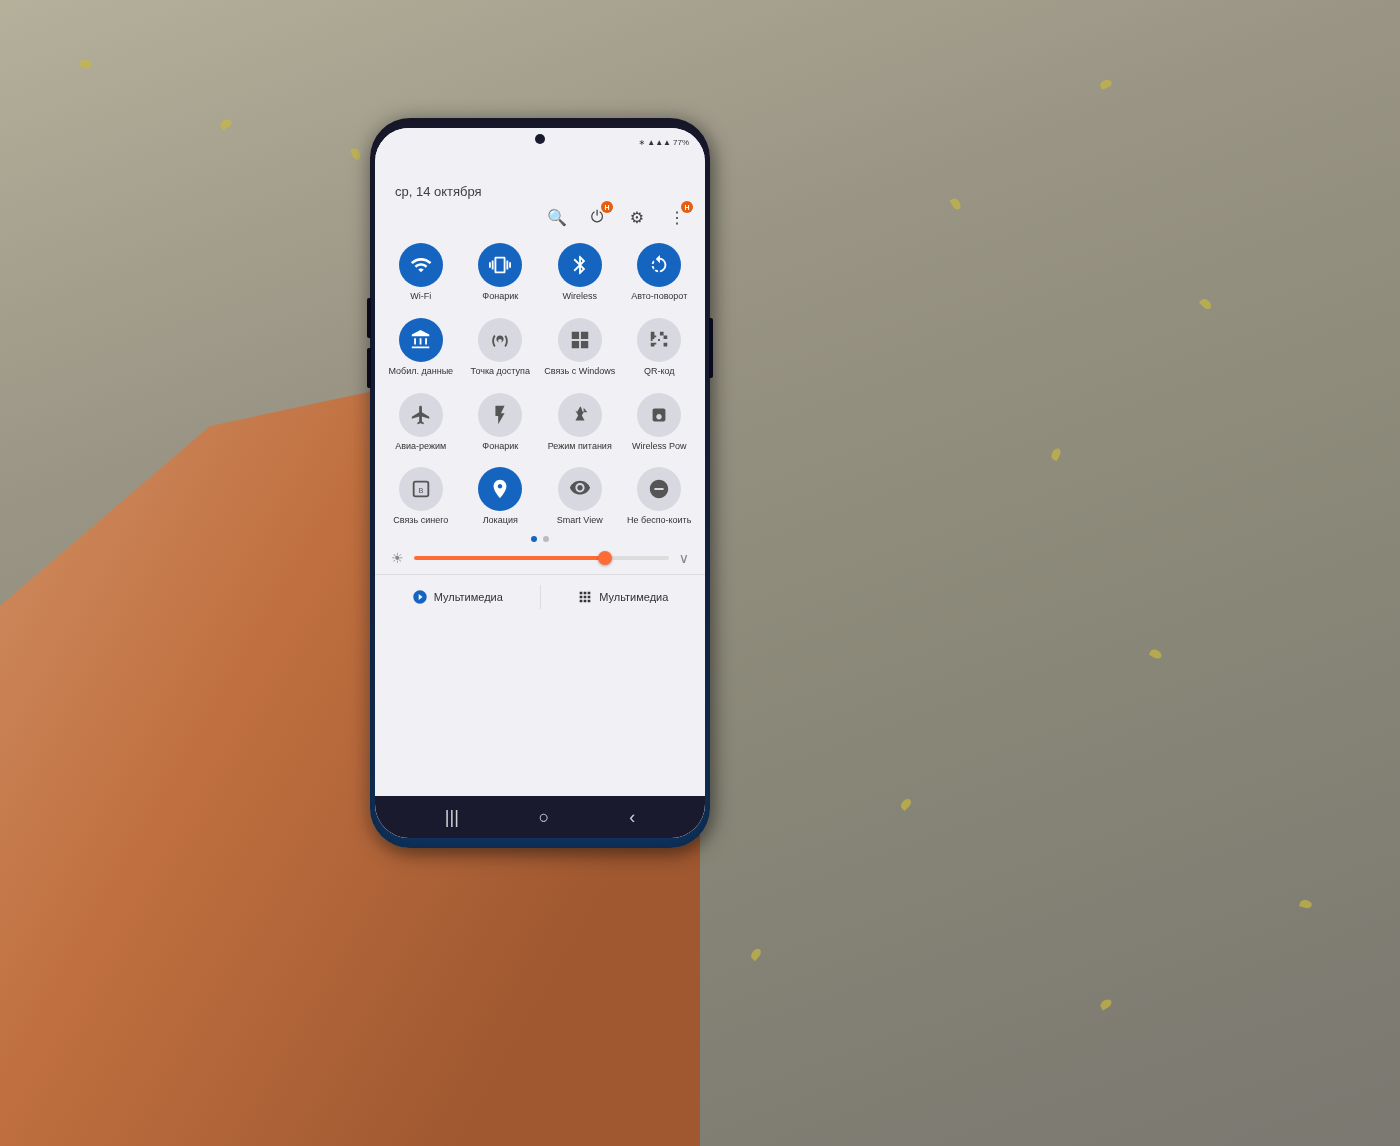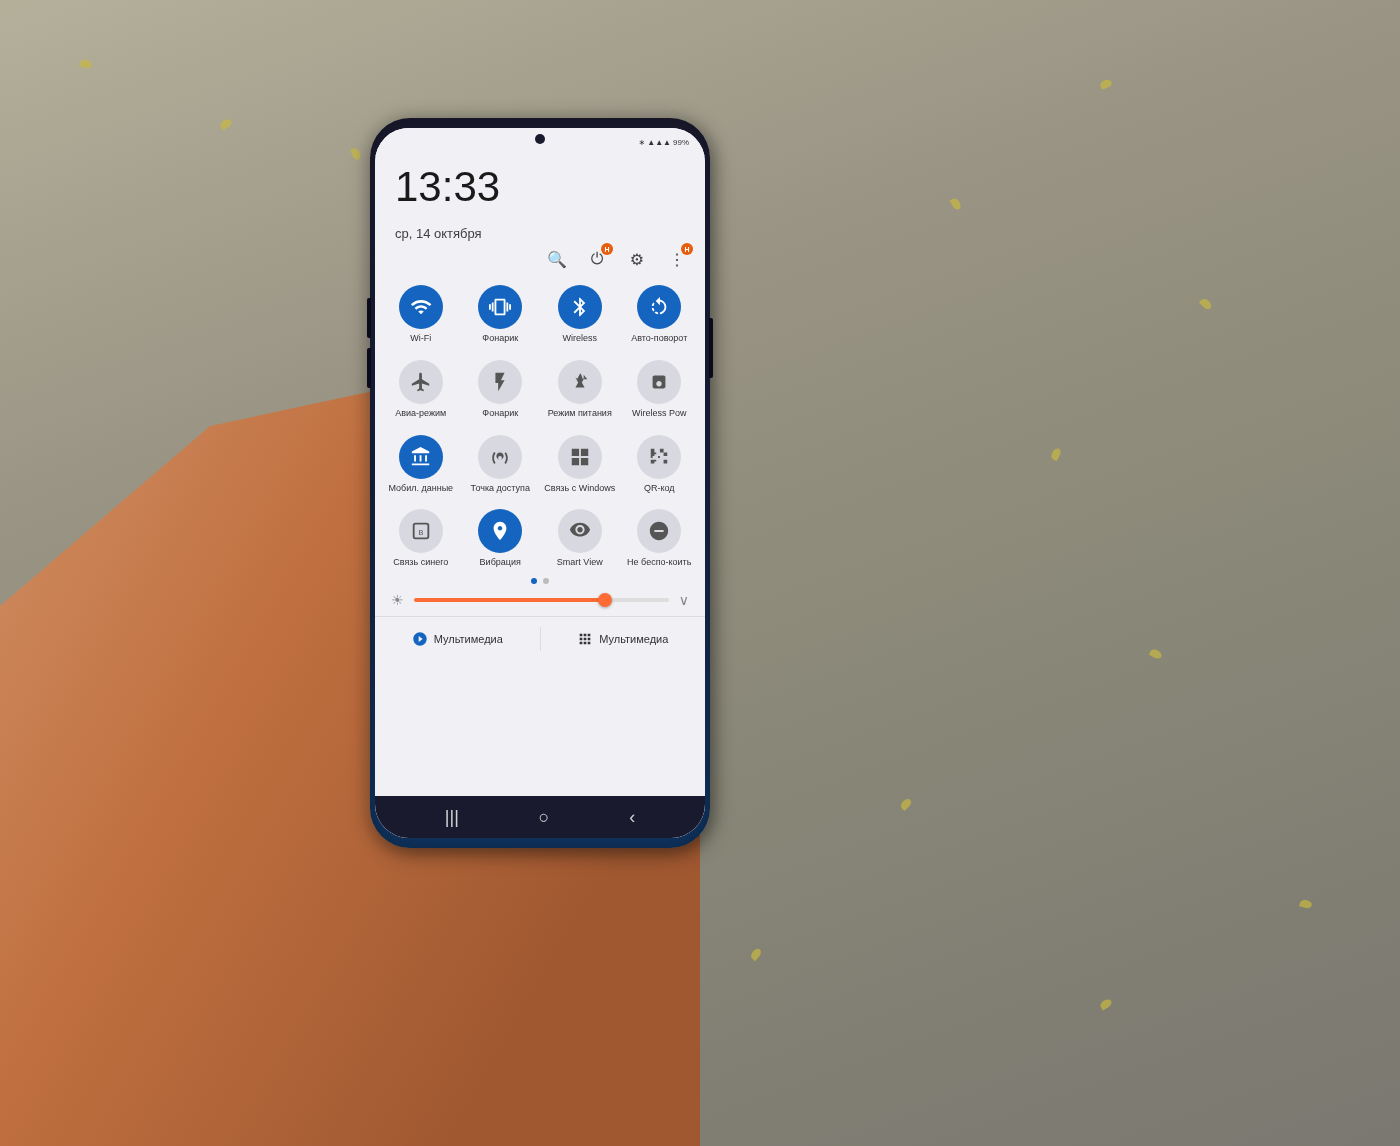--- a/index.html
+++ b/index.html
@@ -398,26 +398,25 @@
 <div class="phone-screen">
   <div class="camera-cutout"></div>
 
   <div class="notification-panel">
 
     <div class="status-bar">
       <span class="time-small"></span>
       <div class="status-icons">
         <span>∗</span>
         <span>▲▲▲</span>
-        <span>99%</span>
+        <span>77%</span>
       </div>
     </div>
 
     <div class="clock-section">
-      <div class="clock-time">13:33</div>
       <div class="clock-date">ср, 14 октября</div>
     </div>
 
     <div class="qs-toolbar">
       <div class="qs-toolbar-icon">🔍</div>
       <div class="qs-toolbar-icon">
         ⏻
         <div class="badge">H</div>
       </div>
       <div class="qs-toolbar-icon">⚙</div>
@@ -457,55 +456,20 @@
           <svg width="22" height="22" viewBox="0 0 24 24" fill="white">
             <path d="M7.11 8.53L5.7 7.11C4.8 8.27 4.24 9.61 4.07 11h2.02c.14-.87.49-1.72 1.02-2.47zM6.09 13H4.07c.17 1.39.72 2.73 1.62 3.89l1.41-1.42c-.52-.75-.87-1.59-1.01-2.47zm1.01 5.32c1.16.9 2.51 1.44 3.9 1.61V17.9c-.87-.15-1.71-.49-2.46-1.03L7.1 18.32zM13 4.07V1L8.45 5.55 13 10V6.09c2.84.48 5 2.94 5 5.91s-2.16 5.43-5 5.91v2.02c3.95-.49 7-3.85 7-7.93s-3.05-7.44-7-7.93z"></path>
           </svg>
         </div>
         <span class="qs-label">Авто-поворот</span>
       </div>
     </div>
 
     <div class="qs-grid">
       <div class="qs-item">
-        <div class="qs-circle inactive">
-          <svg width="22" height="22" viewBox="0 0 24 24" fill="#555">
-            <path d="M21 16v-2l-8-5V3.5c0-.83-.67-1.5-1.5-1.5S10 2.67 10 3.5V9l-8 5v2l8-2.5V19l-2 1.5V22l3.5-1 3.5 1v-1.5L13 19v-5.5l8 2.5z"></path>
-          </svg>
-        </div>
-        <span class="qs-label">Авиа-режим</span>
-      </div>
-      <div class="qs-item">
-        <div class="qs-circle inactive">
-          <svg width="22" height="22" viewBox="0 0 24 24" fill="#555">
-            <path d="M7 2v11h3v9l7-12h-4l4-8z"></path>
-          </svg>
-        </div>
-        <span class="qs-label">Фонарик</span>
-      </div>
-      <div class="qs-item">
-        <div class="qs-circle inactive">
-          <svg width="22" height="22" viewBox="0 0 24 24" fill="#555">
-            <path d="M16 9V4l4 5h-4zm-4-6l-2.94 5.47L7 7l3 5.53L7 18h10l-3-5.47L17 7l-2.06 1.47L13 3z"></path>
-          </svg>
-        </div>
-        <span class="qs-label">Режим питания</span>
-      </div>
-      <div class="qs-item">
-        <div class="qs-circle inactive">
-          <svg width="22" height="22" viewBox="0 0 24 24" fill="#555">
-            <path d="M17 5H7c-1.1 0-2 .9-2 2v10c0 1.1.9 2 2 2h10c1.1 0 2-.9 2-2V7c0-1.1-.9-2-2-2zm-5 12c-1.66 0-3-1.34-3-3s1.34-3 3-3 3 1.34 3 3-1.34 3-3 3z"></path>
-          </svg>
-        </div>
-        <span class="qs-label">Wireless Pow</span>
-      </div>
-    </div>
-
-    <div class="qs-grid">
-      <div class="qs-item">
         <div class="qs-circle active">
           <svg width="22" height="22" viewBox="0 0 24 24" fill="white">
             <path d="M6.5 10h-2v7h2v-7zm6 0h-2v7h2v-7zm8.5 9H2v2h19v-2zm-2.5-9h-2v7h2v-7zM11.5 1L2 6v2h19V6l-9.5-5z"></path>
           </svg>
         </div>
         <span class="qs-label">Мобил. данные</span>
       </div>
       <div class="qs-item">
         <div class="qs-circle inactive">
           <svg width="22" height="22" viewBox="0 0 24 24" fill="#555">
@@ -529,33 +493,68 @@
           </svg>
         </div>
         <span class="qs-label">QR-код</span>
       </div>
     </div>
 
     <div class="qs-grid">
       <div class="qs-item">
         <div class="qs-circle inactive">
           <svg width="22" height="22" viewBox="0 0 24 24" fill="#555">
+            <path d="M21 16v-2l-8-5V3.5c0-.83-.67-1.5-1.5-1.5S10 2.67 10 3.5V9l-8 5v2l8-2.5V19l-2 1.5V22l3.5-1 3.5 1v-1.5L13 19v-5.5l8 2.5z"></path>
+          </svg>
+        </div>
+        <span class="qs-label">Авиа-режим</span>
+      </div>
+      <div class="qs-item">
+        <div class="qs-circle inactive">
+          <svg width="22" height="22" viewBox="0 0 24 24" fill="#555">
+            <path d="M7 2v11h3v9l7-12h-4l4-8z"></path>
+          </svg>
+        </div>
+        <span class="qs-label">Фонарик</span>
+      </div>
+      <div class="qs-item">
+        <div class="qs-circle inactive">
+          <svg width="22" height="22" viewBox="0 0 24 24" fill="#555">
+            <path d="M16 9V4l4 5h-4zm-4-6l-2.94 5.47L7 7l3 5.53L7 18h10l-3-5.47L17 7l-2.06 1.47L13 3z"></path>
+          </svg>
+        </div>
+        <span class="qs-label">Режим питания</span>
+      </div>
+      <div class="qs-item">
+        <div class="qs-circle inactive">
+          <svg width="22" height="22" viewBox="0 0 24 24" fill="#555">
+            <path d="M17 5H7c-1.1 0-2 .9-2 2v10c0 1.1.9 2 2 2h10c1.1 0 2-.9 2-2V7c0-1.1-.9-2-2-2zm-5 12c-1.66 0-3-1.34-3-3s1.34-3 3-3 3 1.34 3 3-1.34 3-3 3z"></path>
+          </svg>
+        </div>
+        <span class="qs-label">Wireless Pow</span>
+      </div>
+    </div>
+
+    <div class="qs-grid">
+      <div class="qs-item">
+        <div class="qs-circle inactive">
+          <svg width="22" height="22" viewBox="0 0 24 24" fill="#555">
             <rect x="4" y="4" width="16" height="16" rx="2" fill="none" stroke="#555" stroke-width="2"></rect>
             <text x="12" y="16" text-anchor="middle" font-size="8" fill="#555">B</text>
           </svg>
         </div>
         <span class="qs-label">Связь синего</span>
       </div>
       <div class="qs-item">
         <div class="qs-circle active">
           <svg width="22" height="22" viewBox="0 0 24 24" fill="white">
             <path d="M12 2C8.13 2 5 5.13 5 9c0 5.25 7 13 7 13s7-7.75 7-13c0-3.87-3.13-7-7-7zm0 9.5c-1.38 0-2.5-1.12-2.5-2.5S10.62 6.5 12 6.5s2.5 1.12 2.5 2.5S13.38 11.5 12 11.5z"></path>
           </svg>
         </div>
-        <span class="qs-label">Вибрация</span>
+        <span class="qs-label">Локация</span>
       </div>
       <div class="qs-item">
         <div class="qs-circle inactive">
           <svg width="22" height="22" viewBox="0 0 24 24" fill="#555">
             <path d="M12 3C7 3 2.73 6.11 1 10.5 2.73 14.89 7 18 12 18s9.27-3.11 11-7.5C21.27 6.11 17 3 12 3zm0 12.5c-2.76 0-5-2.24-5-5s2.24-5 5-5 5 2.24 5 5-2.24 5-5 5zm0-8c-1.66 0-3 1.34-3 3s1.34 3 3 3 3-1.34 3-3-1.34-3-3-3z"></path>
           </svg>
         </div>
         <span class="qs-label">Smart View</span>
       </div>
       <div class="qs-item">

